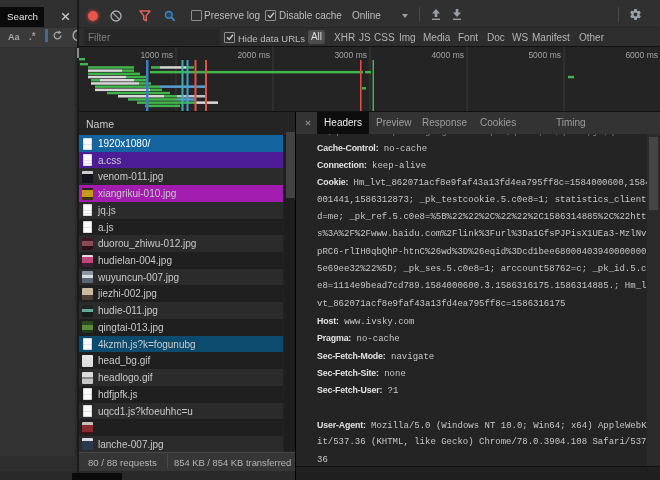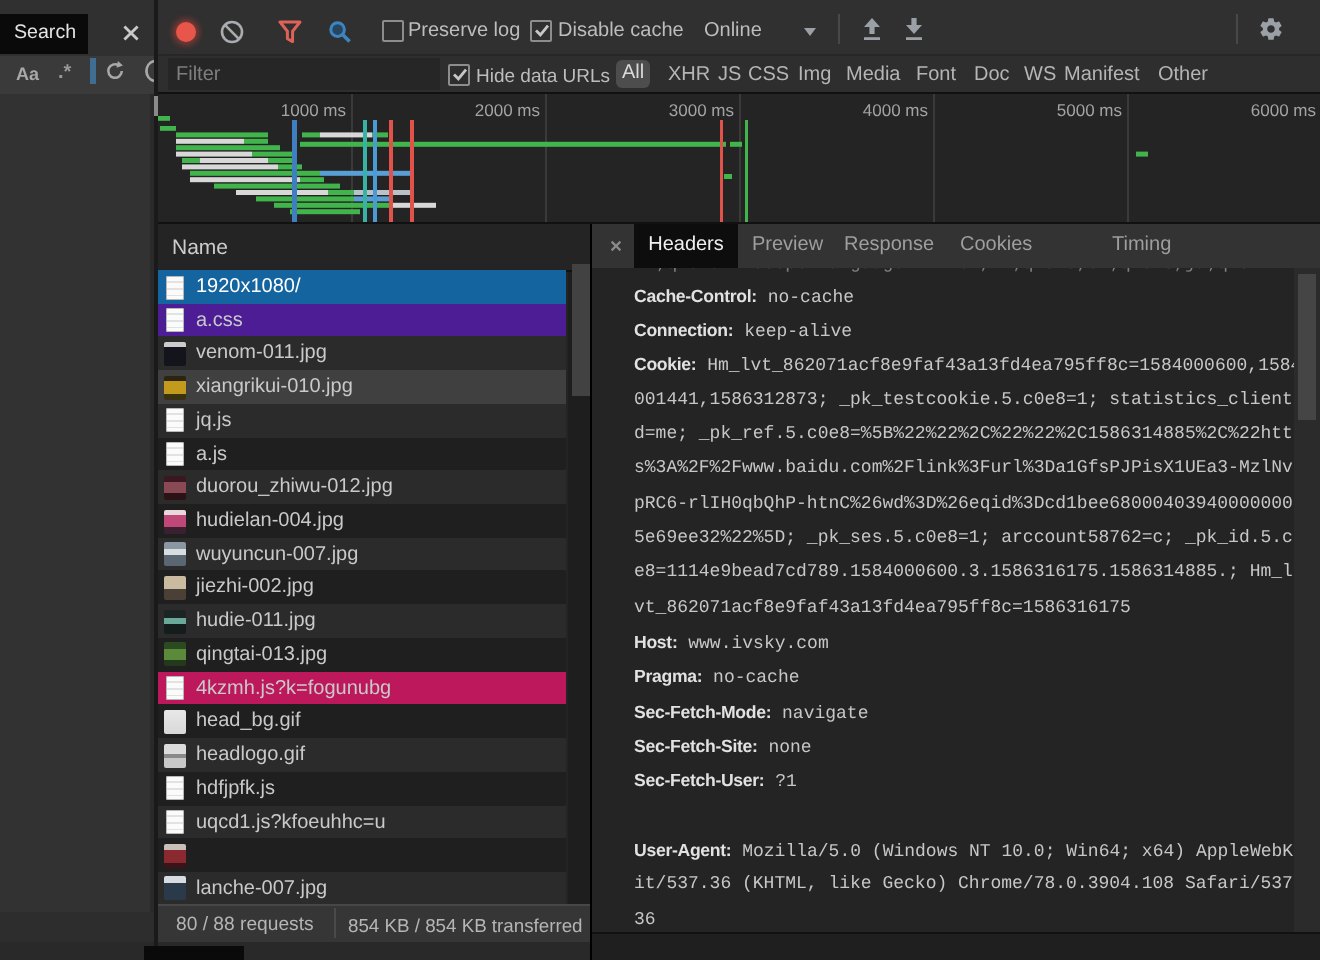--- a/index.html
+++ b/index.html
@@ -184,21 +184,21 @@
         <span class="nm">1920x1080/</span>
       </div>
       <div class="row" style="top:151.72px;background:#4c1d95;color:#c9c9c9;">
         <div class="ic doc"></div>
         <span class="nm">a.css</span>
       </div>
       <div class="row" style="top:168.44px;background:#2b2b2b;color:#c9c9c9;">
         <div class="ic" style="background:linear-gradient(#cccccc 0 22%, #14141c 22% 100%);"></div>
         <span class="nm">venom-011.jpg</span>
       </div>
-      <div class="row" style="top:185.16px;background:#404040;color:#c9c9c9;">
+      <div class="row" style="top:185.16px;background:#a21caf;color:#c9c9c9;">
         <div class="ic" style="background:linear-gradient(#2a2410 0 20%, #c49a1c 20% 75%, #3a3012 75% 100%);"></div>
         <span class="nm">xiangrikui-010.jpg</span>
       </div>
       <div class="row" style="top:201.88px;background:#2b2b2b;color:#c9c9c9;">
         <div class="ic doc"></div>
         <span class="nm">jq.js</span>
       </div>
       <div class="row" style="top:218.6px;background:#1f1f1f;color:#c9c9c9;">
         <div class="ic doc"></div>
         <span class="nm">a.js</span>
@@ -220,21 +220,21 @@
         <span class="nm">jiezhi-002.jpg</span>
       </div>
       <div class="row" style="top:302.2px;background:#2b2b2b;color:#c9c9c9;">
         <div class="ic" style="background:linear-gradient(#1c2424 0 35%, #6aa89a 35% 60%, #141c1c 60% 100%);"></div>
         <span class="nm">hudie-011.jpg</span>
       </div>
       <div class="row" style="top:318.91999999999996px;background:#1f1f1f;color:#c9c9c9;">
         <div class="ic" style="background:linear-gradient(#2c4a22 0 30%, #5a8a3a 30% 75%, #24381c 75% 100%);"></div>
         <span class="nm">qingtai-013.jpg</span>
       </div>
-      <div class="row" style="top:335.64px;background:#be185d;color:#c9c9c9;">
+      <div class="row" style="top:335.64px;background:#0c4a6e;color:#c9c9c9;">
         <div class="ic doc"></div>
         <span class="nm">4kzmh.js?k=fogunubg</span>
       </div>
       <div class="row" style="top:352.36px;background:#1f1f1f;color:#c9c9c9;">
         <div class="ic" style="background:linear-gradient(#e8e8e8,#d8d8d8);"></div>
         <span class="nm">head_bg.gif</span>
       </div>
       <div class="row" style="top:369.08px;background:#2b2b2b;color:#c9c9c9;">
         <div class="ic" style="background:linear-gradient(#dcdcdc 0 40%, #8a8a8a 40% 60%, #c8c8c8 60% 100%);"></div>
         <span class="nm">headlogo.gif</span>

